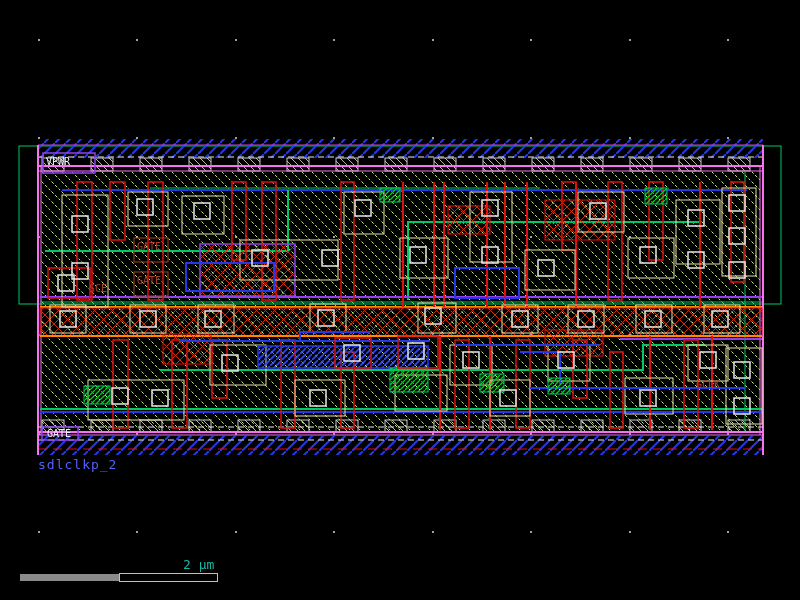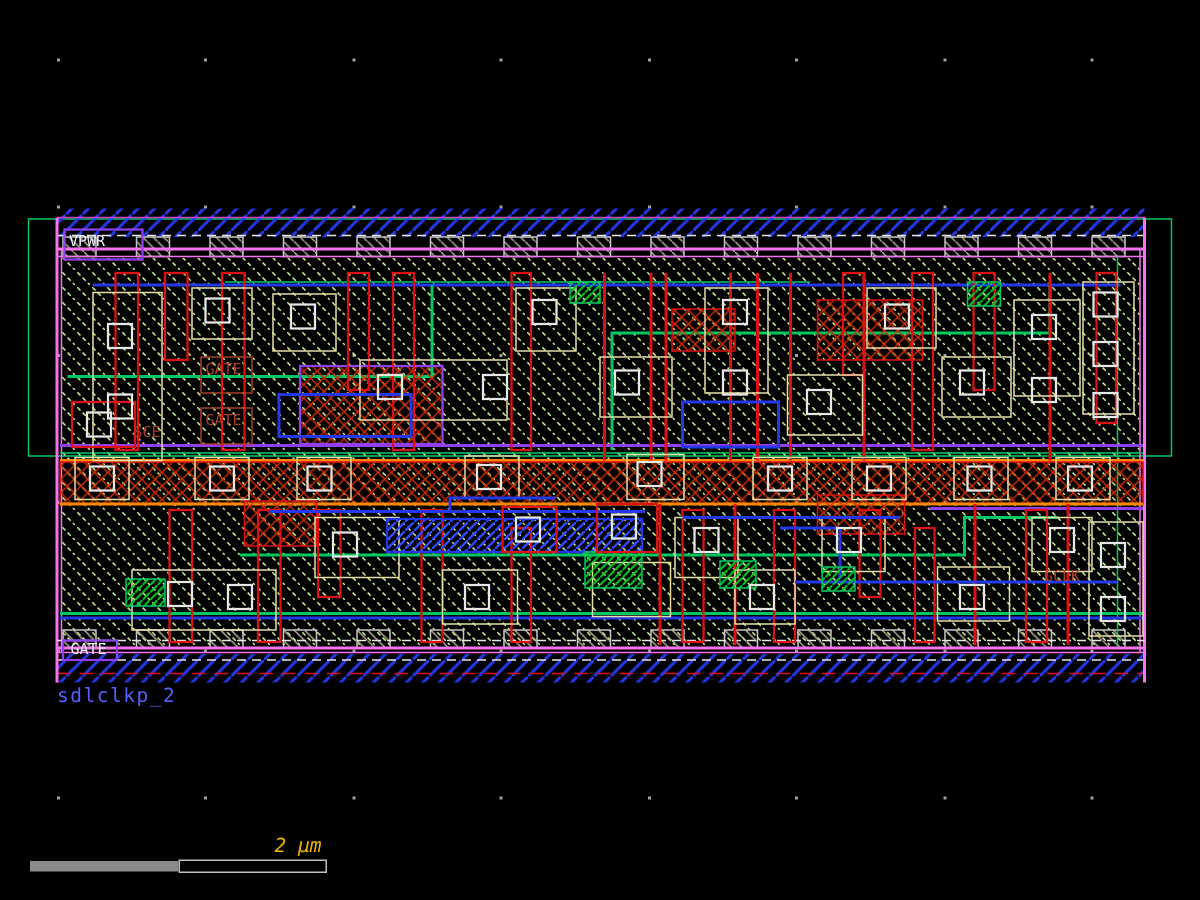--- a/index.html
+++ b/index.html
@@ -7,21 +7,21 @@
          font-family:"DejaVu Sans Mono", monospace;}
   #canvas{position:absolute;left:0;top:0;}
   .lbl{position:absolute;white-space:pre;line-height:1;}
   #vpwr-label{left:46px;top:157px;font-size:10px;color:#eef;}
   #vgnd-label{left:47px;top:429px;font-size:10px;color:#eef;}
   #cell-name-label{left:38px;top:414px;font-size:13px;color:#5560ff;letter-spacing:1px;margin-top:44px;}
   #gate-label-1{left:137px;top:242px;font-size:10px;color:#a84028;}
   #gate-label-2{left:137px;top:276px;font-size:10px;color:#a84028;}
   #gclk-label{left:696px;top:380px;font-size:10px;color:#a84028;}
   #sce-label{left:45px;top:284px;font-size:10px;color:#a84028;margin-left:44px;}
-  #scale-text{left:183px;top:558px;font-size:13px;color:#eab308;font-style:italic;}
+  #scale-text{left:183px;top:558px;font-size:13px;color:#14b8a6;}
   #scale-fill{position:absolute;left:20px;top:574px;width:99px;height:7px;background:#8a8a8a;}
   #scale-outline{position:absolute;left:119px;top:573px;width:97px;height:7px;
                  border:1px solid #c0c0c0;background:#000;}
 </style>
 </head>
 <body>
 
 <div id="stage">
   <svg id="canvas" width="800" height="600">
     <defs>

